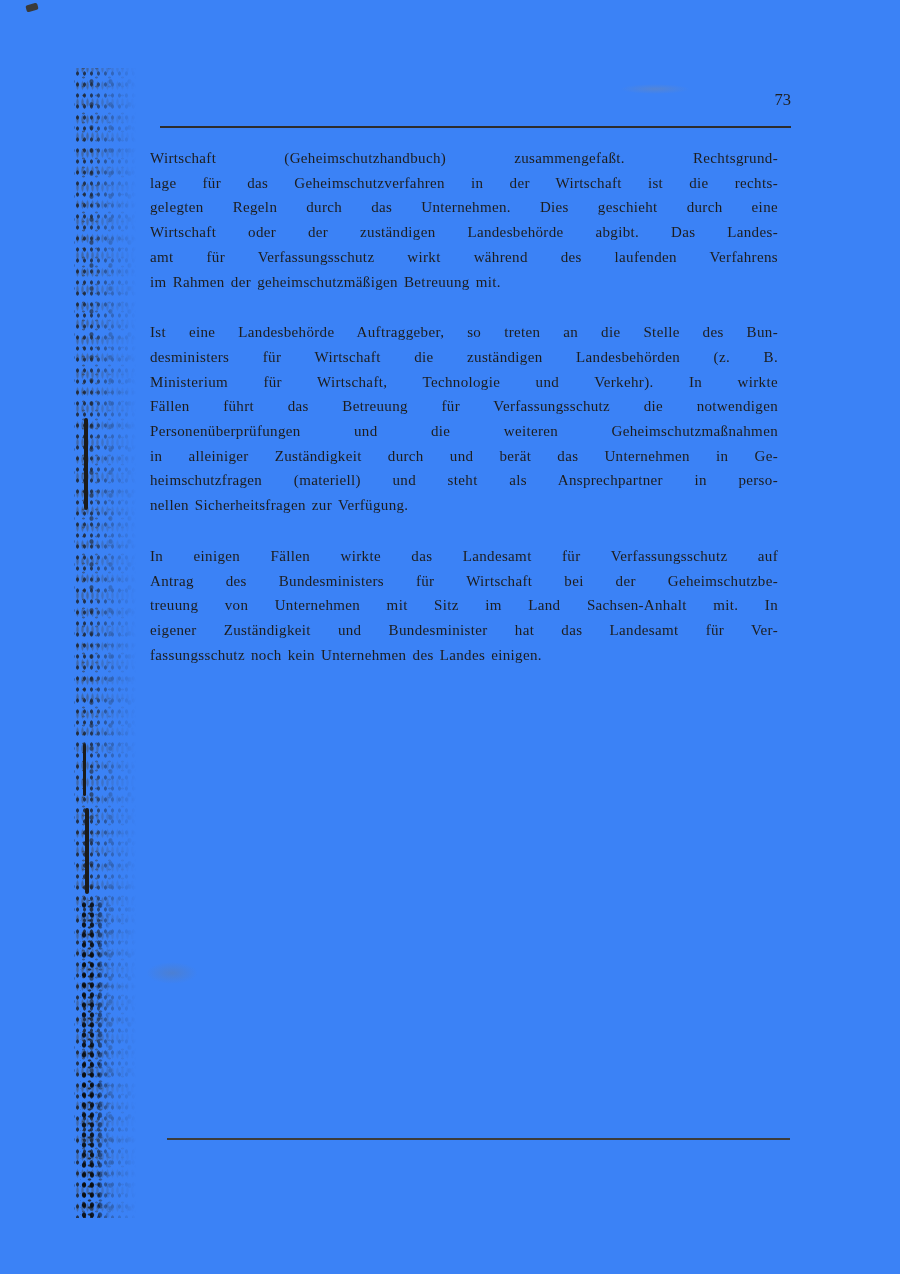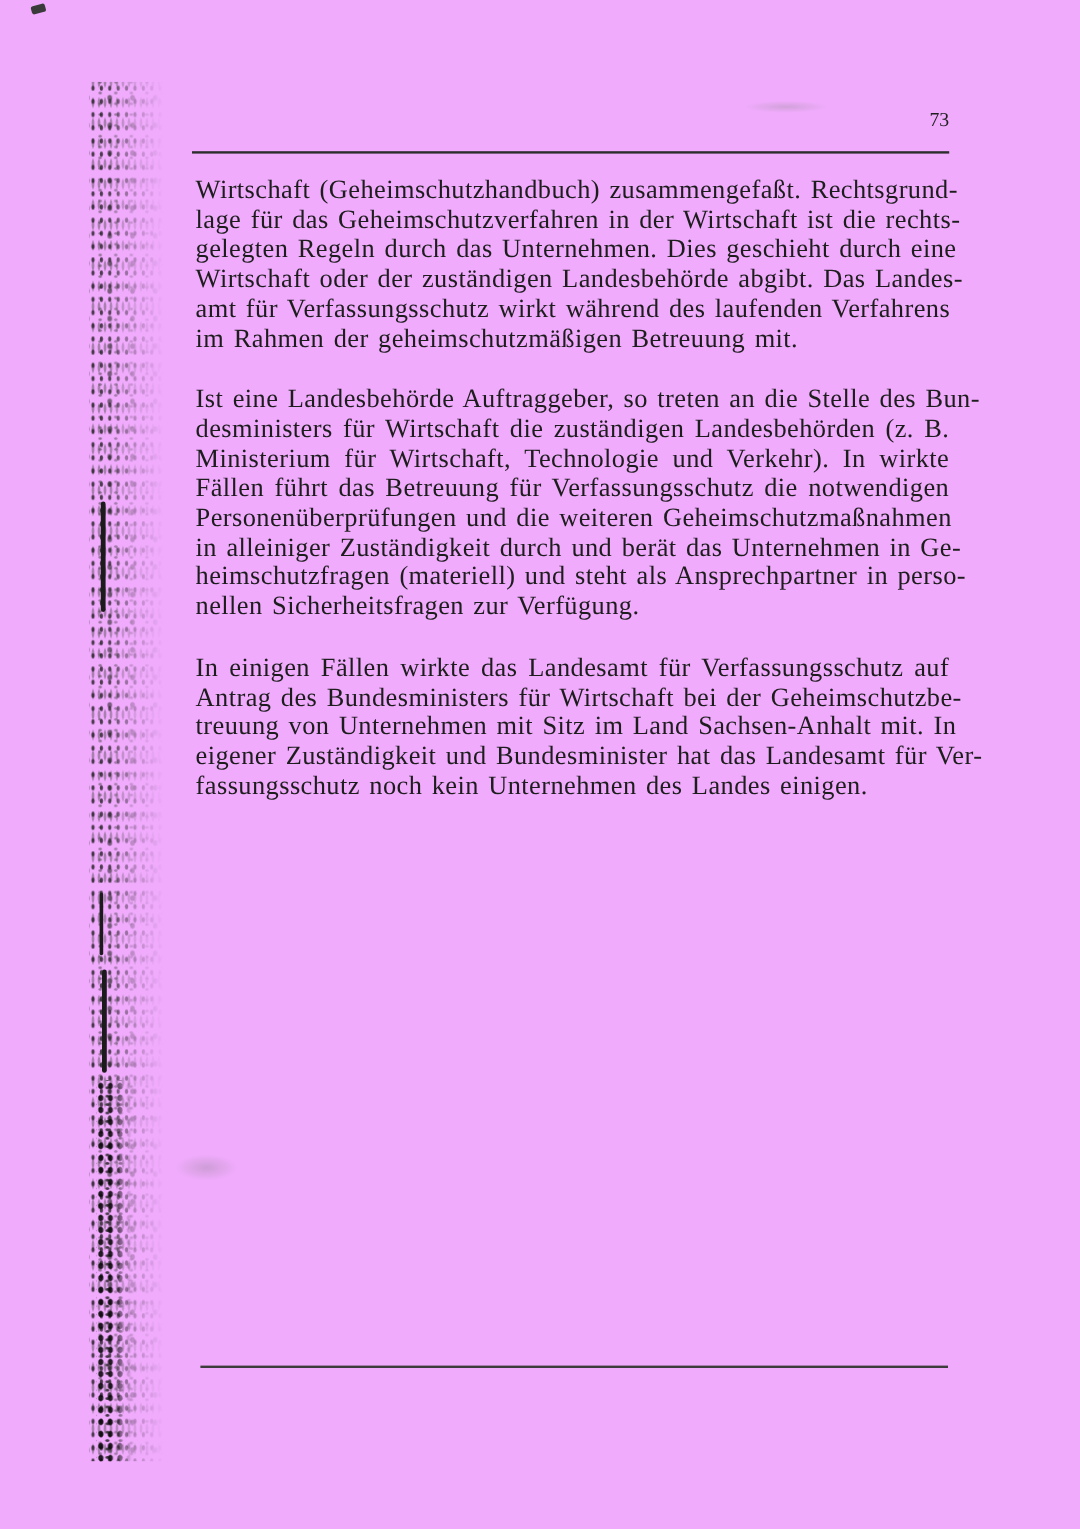--- a/index.html
+++ b/index.html
@@ -6,21 +6,21 @@
   html, body { width: 900px; height: 1274px; }
   body {
     position: relative;
     overflow: hidden;
     background: #ffffff;
     font-family: "Liberation Serif", "DejaVu Serif", serif;
   }
   .page {
     position: absolute;
     inset: 0;
-    background: #f0abfc;
+    background: #3b82f6;
   }
 
   
   .noise {
     position: absolute;
     left: 74px; top: 68px;
     width: 62px; height: 1150px;
     background-image:
       radial-gradient(rgba(25,25,25,0.80) 1px, transparent 1.7px),
       radial-gradient(rgba(55,55,55,0.55) 1px, transparent 1.9px),
@@ -70,23 +70,23 @@
     text-align: right;
     font-size: 16.5px;
     color: #1f1f1f;
   }
   .rule { position: absolute; height: 2px; background: #2d2d2d; }
   .rule-top { left: 160px; top: 126px; width: 631px; }
   .rule-bottom { left: 167px; top: 1138px; width: 623px; background: #3c3c3c; }
 
   .content {
     position: absolute;
-    left: 163px; top: 146px; width: 628px;
+    left: 150px; top: 146px; width: 628px;
     color: #1d1d1d;
-    font-size: 22px;
+    font-size: 15px;
     line-height: 24.7px;
     letter-spacing: 0.35px;
     word-spacing: 2px;
   }
   .para { margin-bottom: 26px; }
   .line {
     text-align: justify;
     text-align-last: justify;
     text-justify: inter-word;
     white-space: nowrap;

